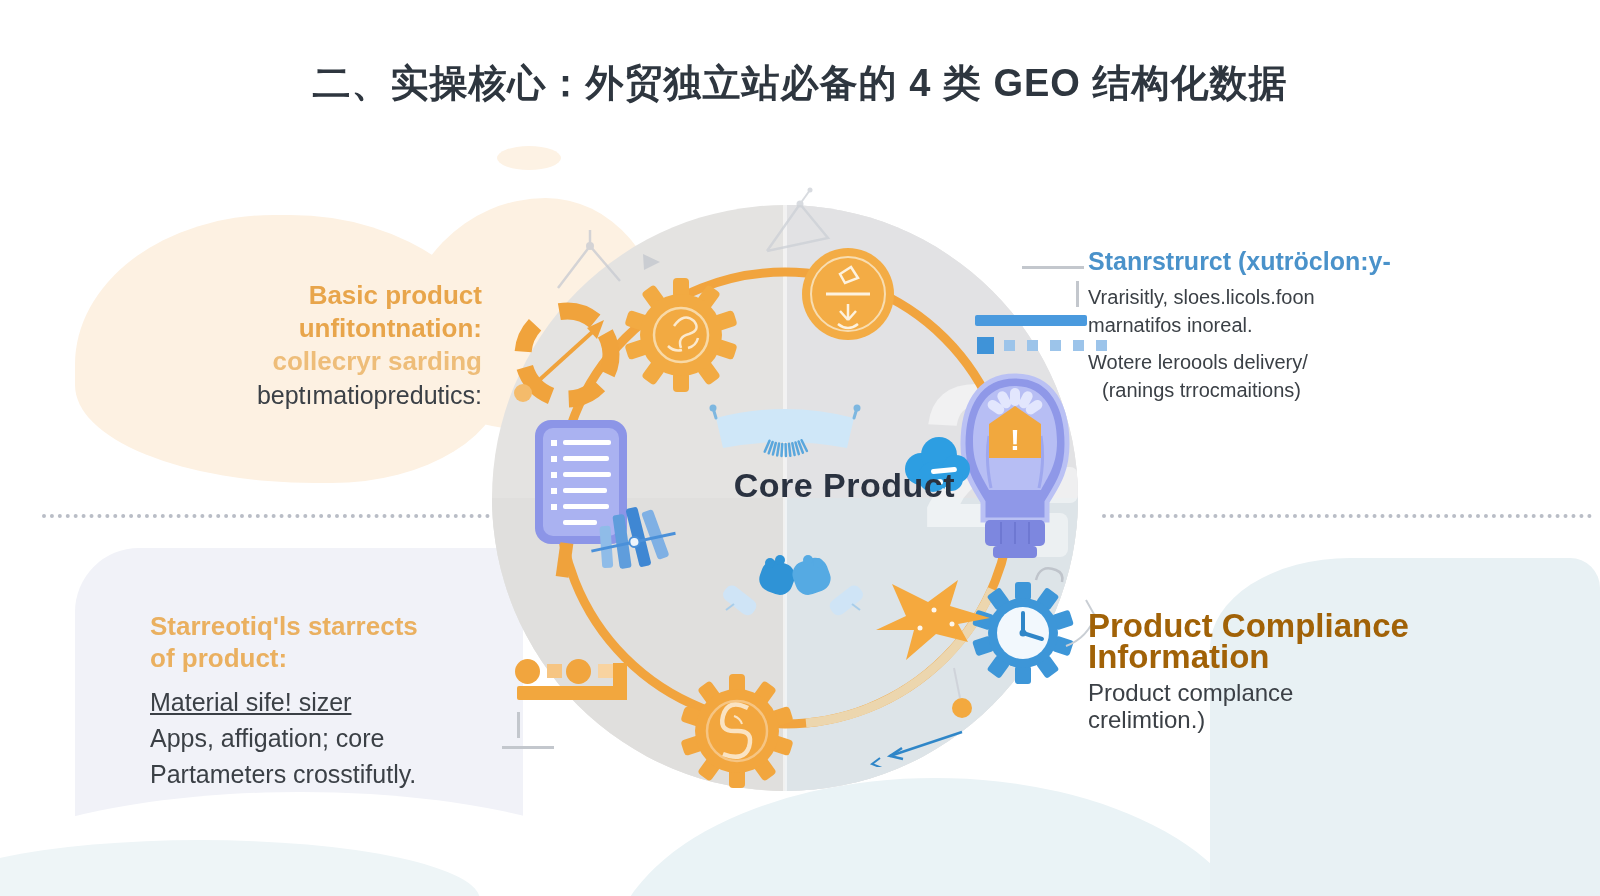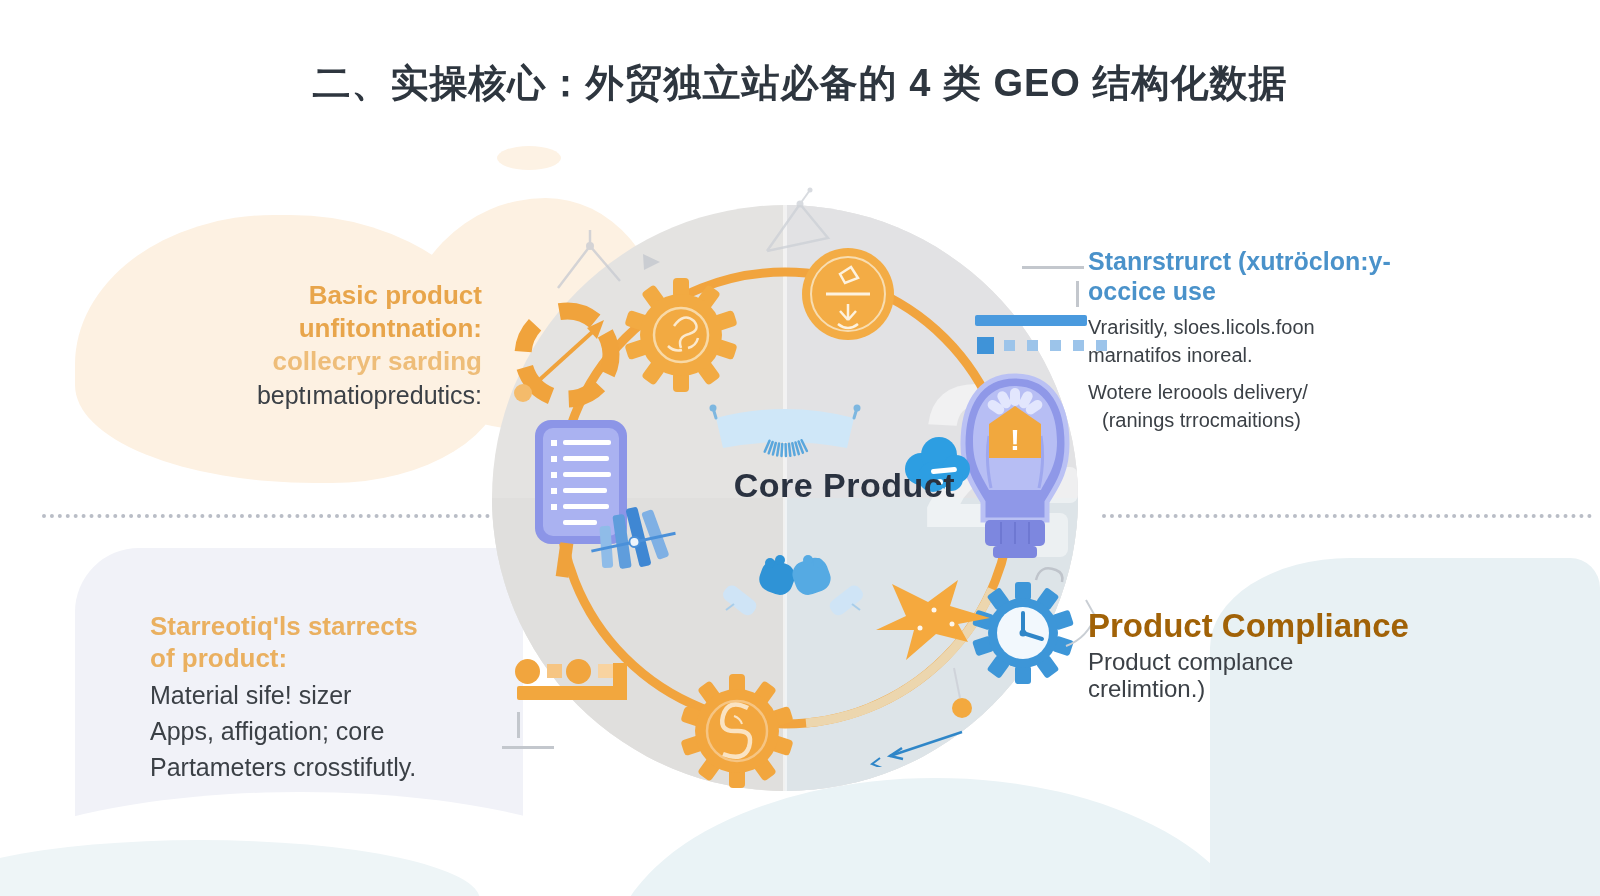--- a/index.html
+++ b/index.html
@@ -65,21 +65,21 @@
   .tr-block{left:1088px;top:246px;width:360px;text-align:left;}
   .tr-h{font-size:25px;font-weight:bold;color:#4a92ca;line-height:30px;}
   .tr-b{font-size:20px;color:#3b4046;line-height:28px;}
   .tr-p1{margin-top:7px;}
   .tr-p2{margin-top:9px;}
   .tr-indent{padding-left:14px;}
 
   .bl-block{left:150px;top:610px;width:332px;text-align:left;}
   .bl-h{font-size:26px;font-weight:bold;color:#eab060;line-height:32px;}
   .bl-b{font-size:25px;color:#3b4046;line-height:36px;}
-  .bl-body{margin-top:3px;}
+  .bl-body{margin-top:10px;text-decoration:underline;}
 
   .br-block{left:1088px;top:610px;width:340px;text-align:left;}
   .br-h{font-size:33px;font-weight:bold;color:#a16207;line-height:31px;}
   .br-b{font-size:24px;color:#3b4046;line-height:27px;}
   .br-body{margin-top:7px;}
 
   
   .center-label{left:615px;top:464px;width:340px;text-align:right;color:#2a3240;
     font-size:34px;font-weight:bold;line-height:42px;letter-spacing:.5px;}
 
@@ -363,34 +363,34 @@
 
   <div class="abs tl-block">
     <div class="tl-h">Basic product</div>
     <div class="tl-h">unfitontnation:</div>
     <div class="tl-h tl-h3">collecryr sarding</div>
     <div class="tl-b">beptımatiopredutics:</div>
   </div>
 
   <div class="abs tr-block">
     <div class="tr-h">Stanrstrurct (xutröclon:y-</div>
-    <div class="tr-h">occice use</div>
     <div class="tr-b tr-p1">Vrarisitly, sloes.licols.foon</div>
     <div class="tr-b">marnatifos inoreal.</div>
     <div class="tr-b tr-p2">Wotere leroools delivery/</div>
     <div class="tr-b tr-indent">(ranings trrocmaitions)</div>
   </div>
 
   <div class="abs bl-block">
     <div class="bl-h">Starreotiqʹls starrects</div>
     <div class="bl-h">of product:</div>
     <div class="bl-b bl-body">Material sife! sizer</div>
     <div class="bl-b">Apps, affigation; core</div>
     <div class="bl-b">Partameters crosstifutly.</div>
   </div>
 
   <div class="abs br-block">
     <div class="br-h">Product Compliance</div>
+    <div class="br-h">Information</div>
     <div class="br-b br-body">Product complance</div>
     <div class="br-b">crelimtion.)</div>
   </div>
 
 </div>
 
 </body></html>

